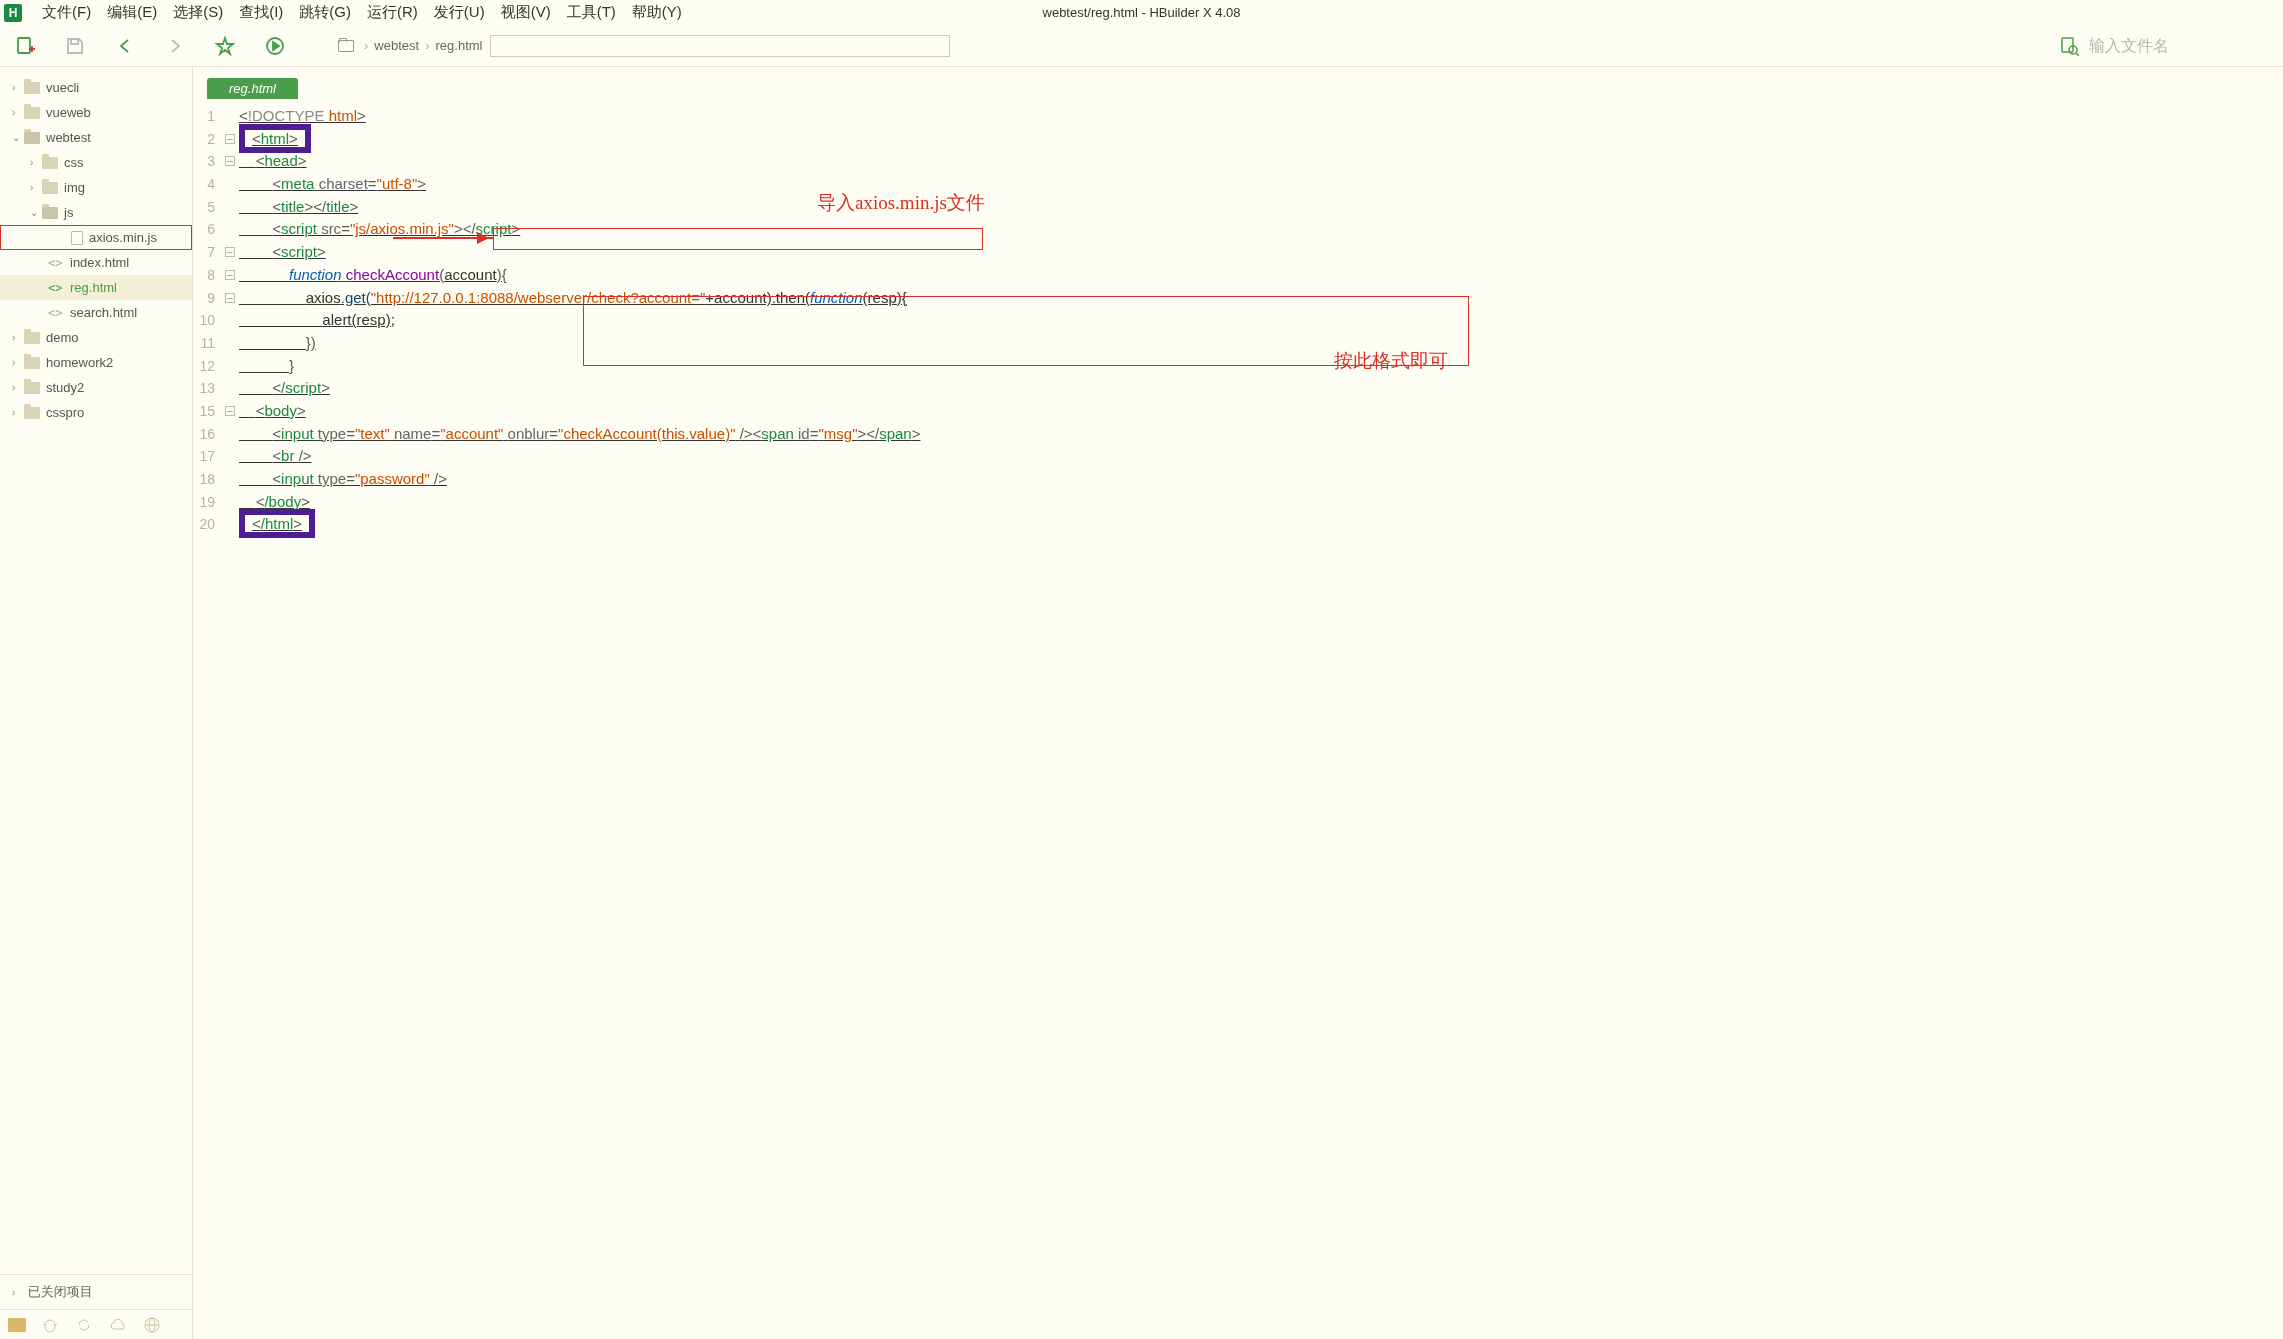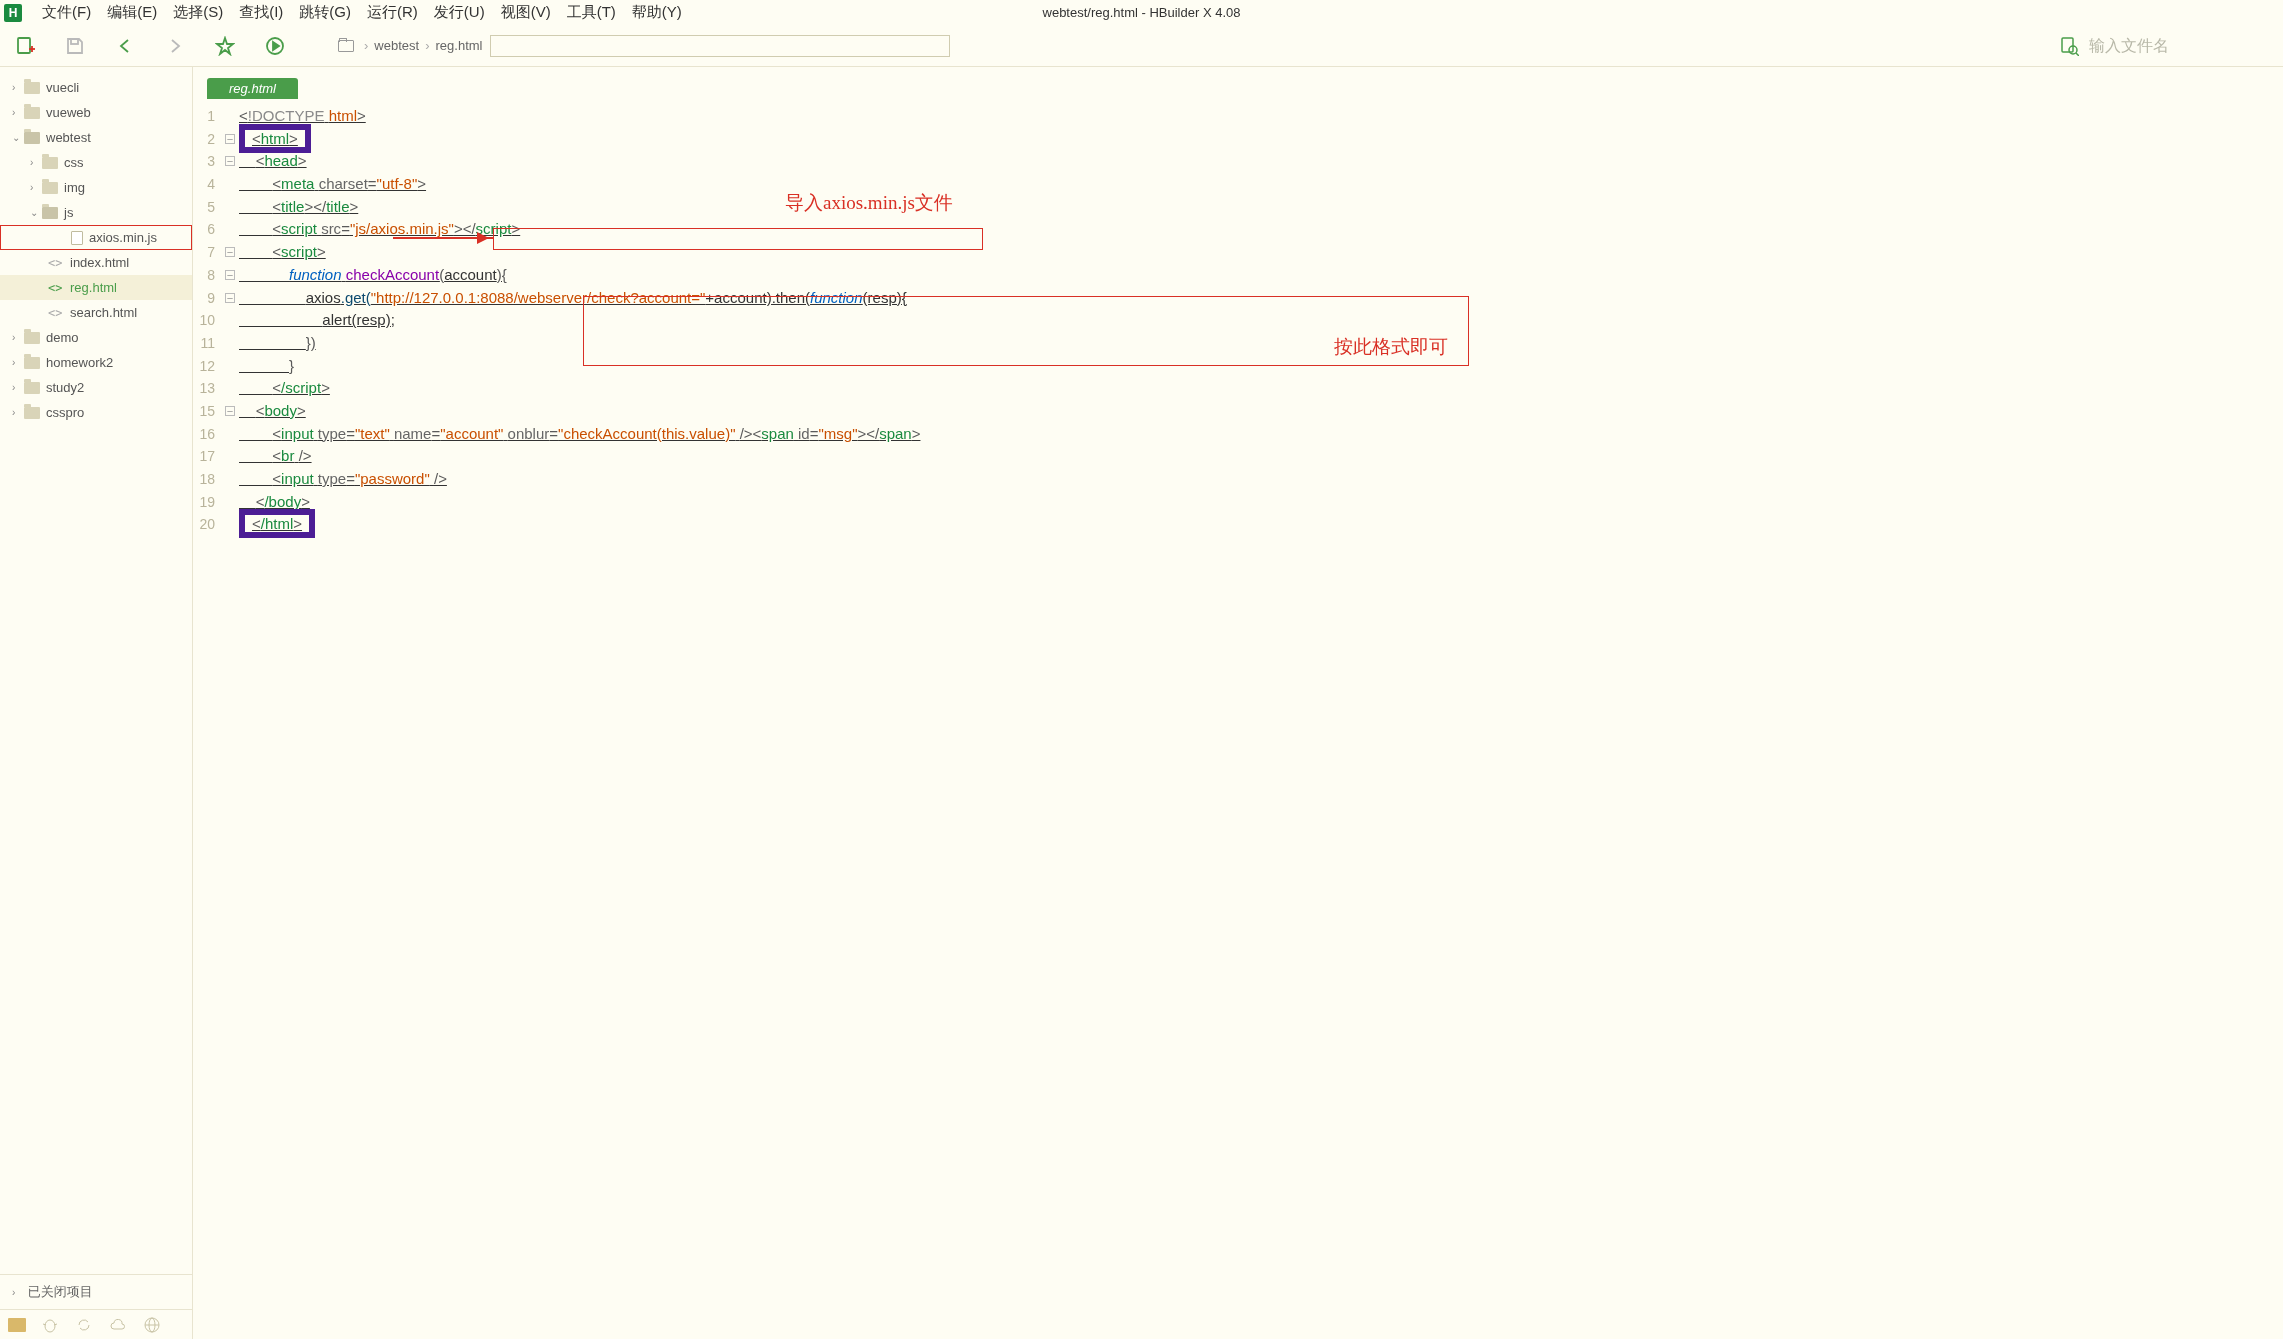--- a/index.html
+++ b/index.html
@@ -68,22 +68,22 @@
 .fn-name { color:#8800aa; }
 .js-var { color:#333; }
 .js-method { color:#0c4a6e; }
 .kw-type { color:#c94f00; }
 .cursor-box { border:6px solid #4c1d95; padding:0 7px; }
 
 .red-arrow { position:absolute; left:200px; top:138px; width:100px; height:2px; background:#d93025; z-index:5; }
 .red-arrow:after { content:""; position:absolute; right:-2px; top:-5px; border:6px solid transparent; border-left:12px solid #d93025; }
 .red-box-1 { position:absolute; border:1.5px solid #d93025; left:300px; top:129px; width:490px; height:22px; z-index:4; }
 .red-box-2 { position:absolute; border:1.5px solid #d93025; left:390px; top:197px; width:886px; height:70px; z-index:4; }
-.anno-1 { position:absolute; left:592px; top:93px; color:#d93025; font-size:19px; font-family:"SimSun","Microsoft YaHei"; z-index:5; }
-.anno-2 { position:absolute; left:1141px; top:237px; color:#d93025; font-size:19px; font-family:"SimSun","Microsoft YaHei"; z-index:5; }
+.anno-1 { position:absolute; left:624px; top:93px; color:#d93025; font-size:19px; font-family:"SimSun","Microsoft YaHei"; z-index:5; }
+.anno-2 { position:absolute; left:1141px; top:251px; color:#d93025; font-size:19px; font-family:"SimSun","Microsoft YaHei"; z-index:5; }
 </style>
 </head>
 <body>
 
 <div class="menubar">
   <div class="app-logo">H</div>
   <div class="menu-item">文件(F)</div>
   <div class="menu-item">编辑(E)</div>
   <div class="menu-item">选择(S)</div>
   <div class="menu-item">查找(I)</div>

